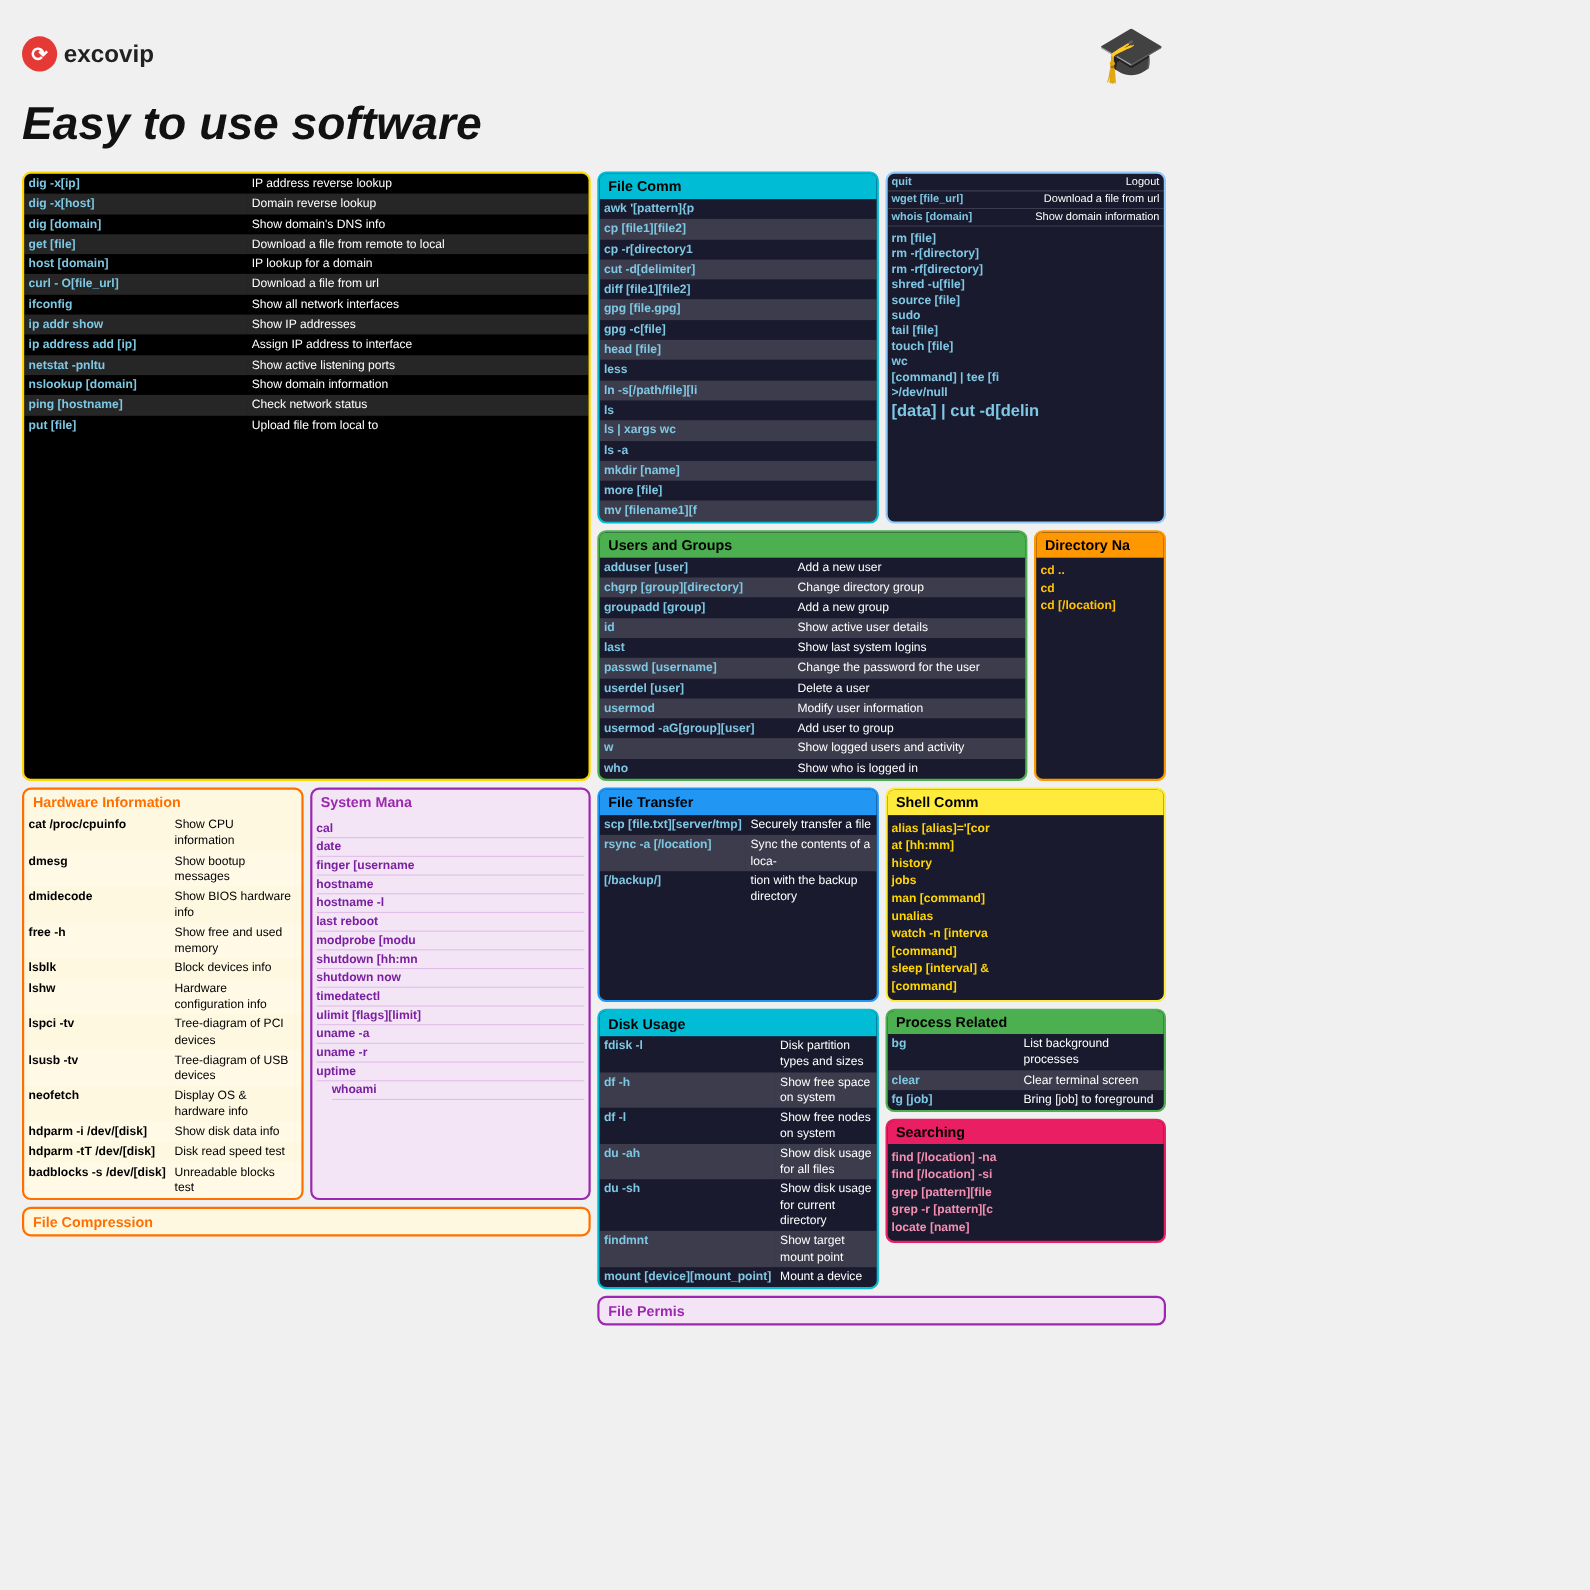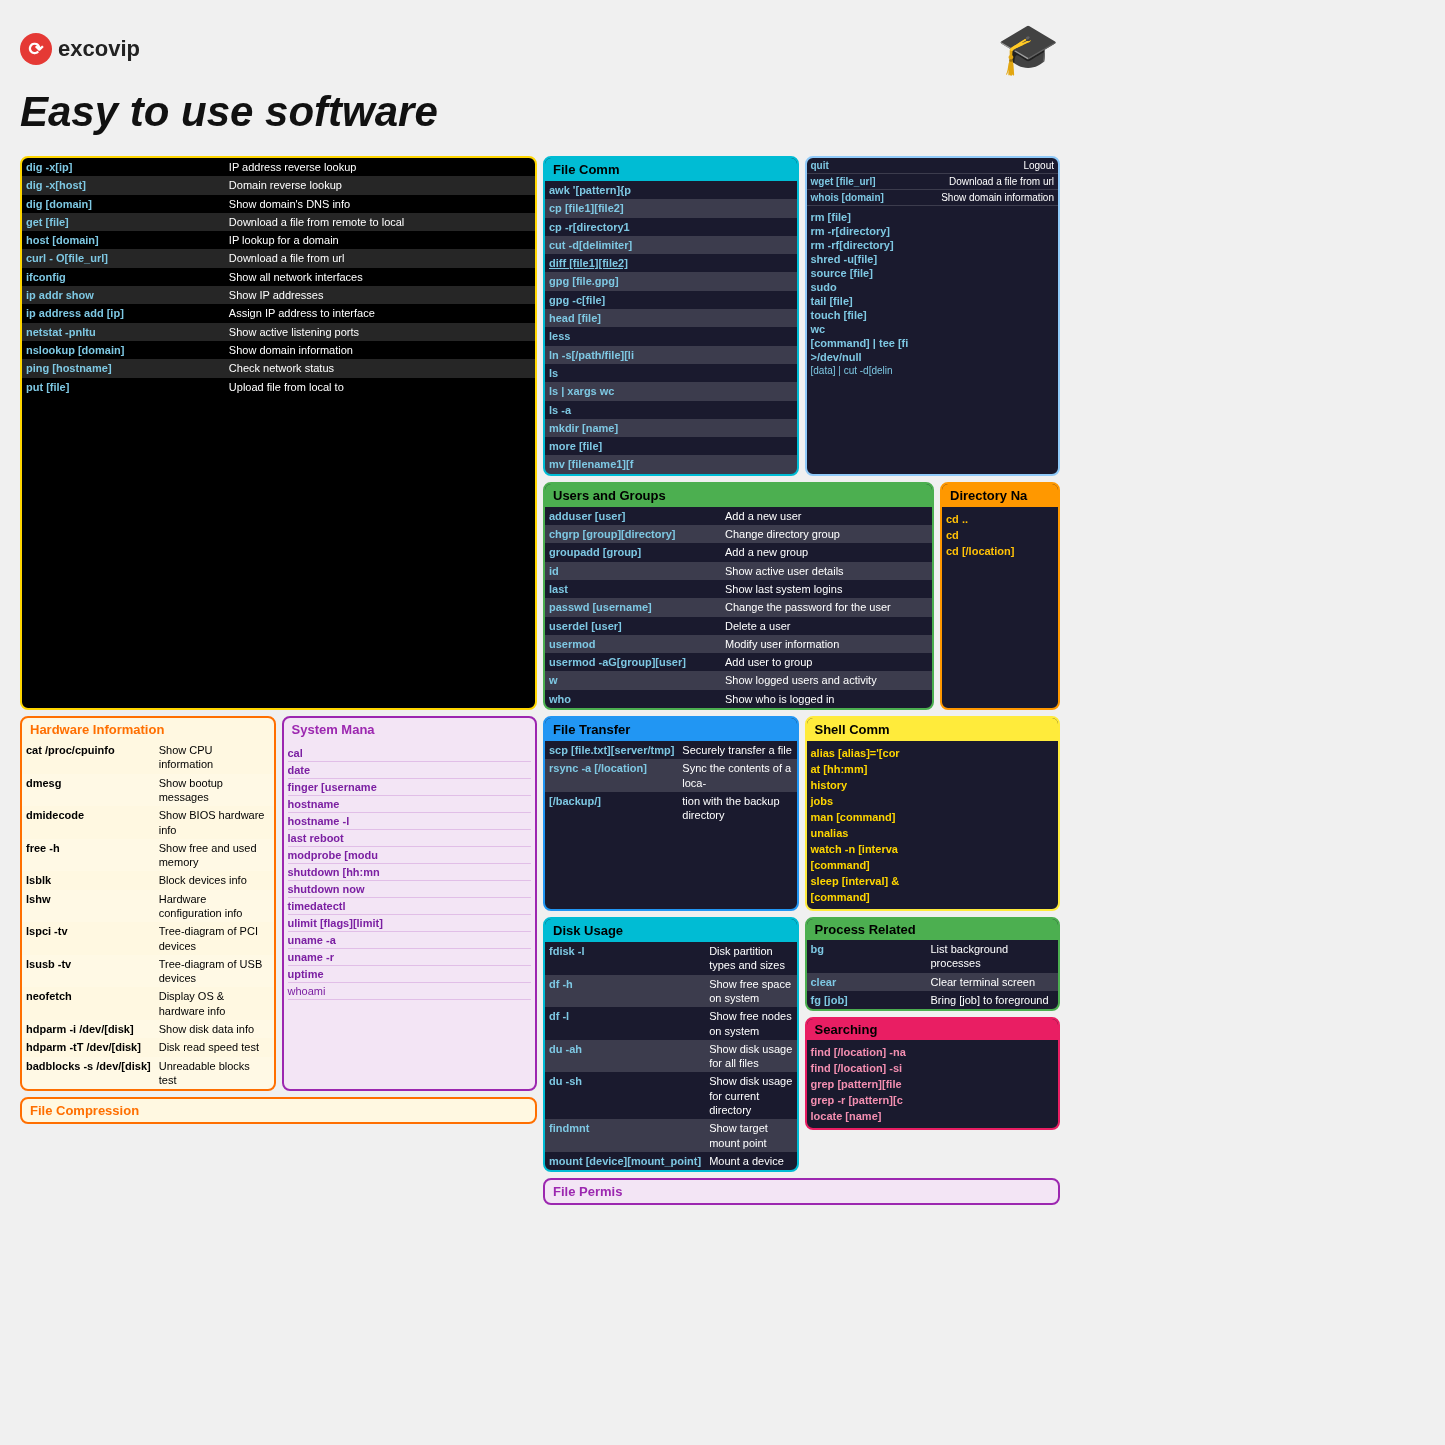--- a/index.html
+++ b/index.html
@@ -317,21 +317,21 @@
               <tr>
                 <td style="color:#7ec8e3; font-size:11px;">cp [file1][file2]</td>
               </tr>
               <tr>
                 <td style="color:#7ec8e3; font-size:11px;">cp -r[directory1</td>
               </tr>
               <tr>
                 <td style="color:#7ec8e3; font-size:11px;">cut -d[delimiter]</td>
               </tr>
               <tr>
-                <td style="color:#7ec8e3; font-size:11px;text-decoration:underline;">diff [file1][file2]</td>
+                <td style="color:#7ec8e3; font-size:11px;">diff [file1][file2]</td>
               </tr>
               <tr>
                 <td style="color:#7ec8e3; font-size:11px;">gpg [file.gpg]</td>
               </tr>
               <tr>
                 <td style="color:#7ec8e3; font-size:11px;">gpg -c[file]</td>
               </tr>
               <tr>
                 <td style="color:#7ec8e3; font-size:11px;">head [file]</td>
               </tr>
@@ -383,21 +383,21 @@
             <div style="font-size: 11px; color: rgb(126, 200, 227); font-weight: bold; padding: 1px 0px;">rm -r[directory]</div>
             <div style="font-size: 11px; color: rgb(126, 200, 227); font-weight: bold; padding: 1px 0px;">rm -rf[directory]</div>
             <div style="font-size: 11px; color: rgb(126, 200, 227); font-weight: bold; padding: 1px 0px;">shred -u[file]</div>
             <div style="font-size: 11px; color: rgb(126, 200, 227); font-weight: bold; padding: 1px 0px;">source [file]</div>
             <div style="font-size: 11px; color: rgb(126, 200, 227); font-weight: bold; padding: 1px 0px;">sudo</div>
             <div style="font-size: 11px; color: rgb(126, 200, 227); font-weight: bold; padding: 1px 0px;">tail [file]</div>
             <div style="font-size: 11px; color: rgb(126, 200, 227); font-weight: bold; padding: 1px 0px;">touch [file]</div>
             <div style="font-size: 11px; color: rgb(126, 200, 227); font-weight: bold; padding: 1px 0px;">wc</div>
             <div style="font-size: 11px; color: rgb(126, 200, 227); font-weight: bold; padding: 1px 0px;">[command] | tee [fi</div>
             <div style="font-size: 11px; color: rgb(126, 200, 227); font-weight: bold; padding: 1px 0px;">&gt;/dev/null</div>
-            <div style="font-size: 10px; color: rgb(126, 200, 227); font-weight: normal; padding: 1px 0px;">[data] | cut -d[delin</div>
+            <div style="font-size: 15px; color: rgb(126, 200, 227); font-weight: bold; padding: 1px 0px;">[data] | cut -d[delin</div>
           </div>
       </div>
     </div>
 
     <div style="display:grid; grid-template-columns:1fr auto; gap:6px;">
       <div class="card users-card">
         <div class="card-header users-header">Users and Groups</div>
         <table class="cmd-table">
           <tbody id="users-tbody">
               <tr>
@@ -529,21 +529,21 @@
             <div style="font-size: 11px; color: rgb(123, 31, 162); font-weight: bold; padding: 2px 0px; border-bottom: 1px solid rgb(225, 190, 231);">hostname -l</div>
             <div style="font-size: 11px; color: rgb(123, 31, 162); font-weight: bold; padding: 2px 0px; border-bottom: 1px solid rgb(225, 190, 231);">last reboot</div>
             <div style="font-size: 11px; color: rgb(123, 31, 162); font-weight: bold; padding: 2px 0px; border-bottom: 1px solid rgb(225, 190, 231);">modprobe [modu</div>
             <div style="font-size: 11px; color: rgb(123, 31, 162); font-weight: bold; padding: 2px 0px; border-bottom: 1px solid rgb(225, 190, 231);">shutdown [hh:mn</div>
             <div style="font-size: 11px; color: rgb(123, 31, 162); font-weight: bold; padding: 2px 0px; border-bottom: 1px solid rgb(225, 190, 231);">shutdown now</div>
             <div style="font-size: 11px; color: rgb(123, 31, 162); font-weight: bold; padding: 2px 0px; border-bottom: 1px solid rgb(225, 190, 231);">timedatectl</div>
             <div style="font-size: 11px; color: rgb(123, 31, 162); font-weight: bold; padding: 2px 0px; border-bottom: 1px solid rgb(225, 190, 231);">ulimit [flags][limit]</div>
             <div style="font-size: 11px; color: rgb(123, 31, 162); font-weight: bold; padding: 2px 0px; border-bottom: 1px solid rgb(225, 190, 231);">uname -a</div>
             <div style="font-size: 11px; color: rgb(123, 31, 162); font-weight: bold; padding: 2px 0px; border-bottom: 1px solid rgb(225, 190, 231);">uname -r</div>
             <div style="font-size: 11px; color: rgb(123, 31, 162); font-weight: bold; padding: 2px 0px; border-bottom: 1px solid rgb(225, 190, 231);">uptime</div>
-            <div style="font-size: 11px; color: rgb(123, 31, 162); font-weight: normal; padding: 2px 0px; border-bottom: 1px solid rgb(225, 190, 231);">whoami</div>
+            <div style="font-size: 11px; color: rgb(123, 31, 162); font-weight: bold; padding: 2px 0px; border-bottom: 1px solid rgb(225, 190, 231); margin-left: 14px;">whoami</div>
           </div>
       </div>
     </div>
 
     <div class="card compress-card">
       <div class="card-header compress-header" style="padding:4px 8px; font-weight:bold; font-size:13px;">File Compression</div>
     </div>
   </div>
 
   <div style="display:flex; flex-direction:column; gap:6px;">

